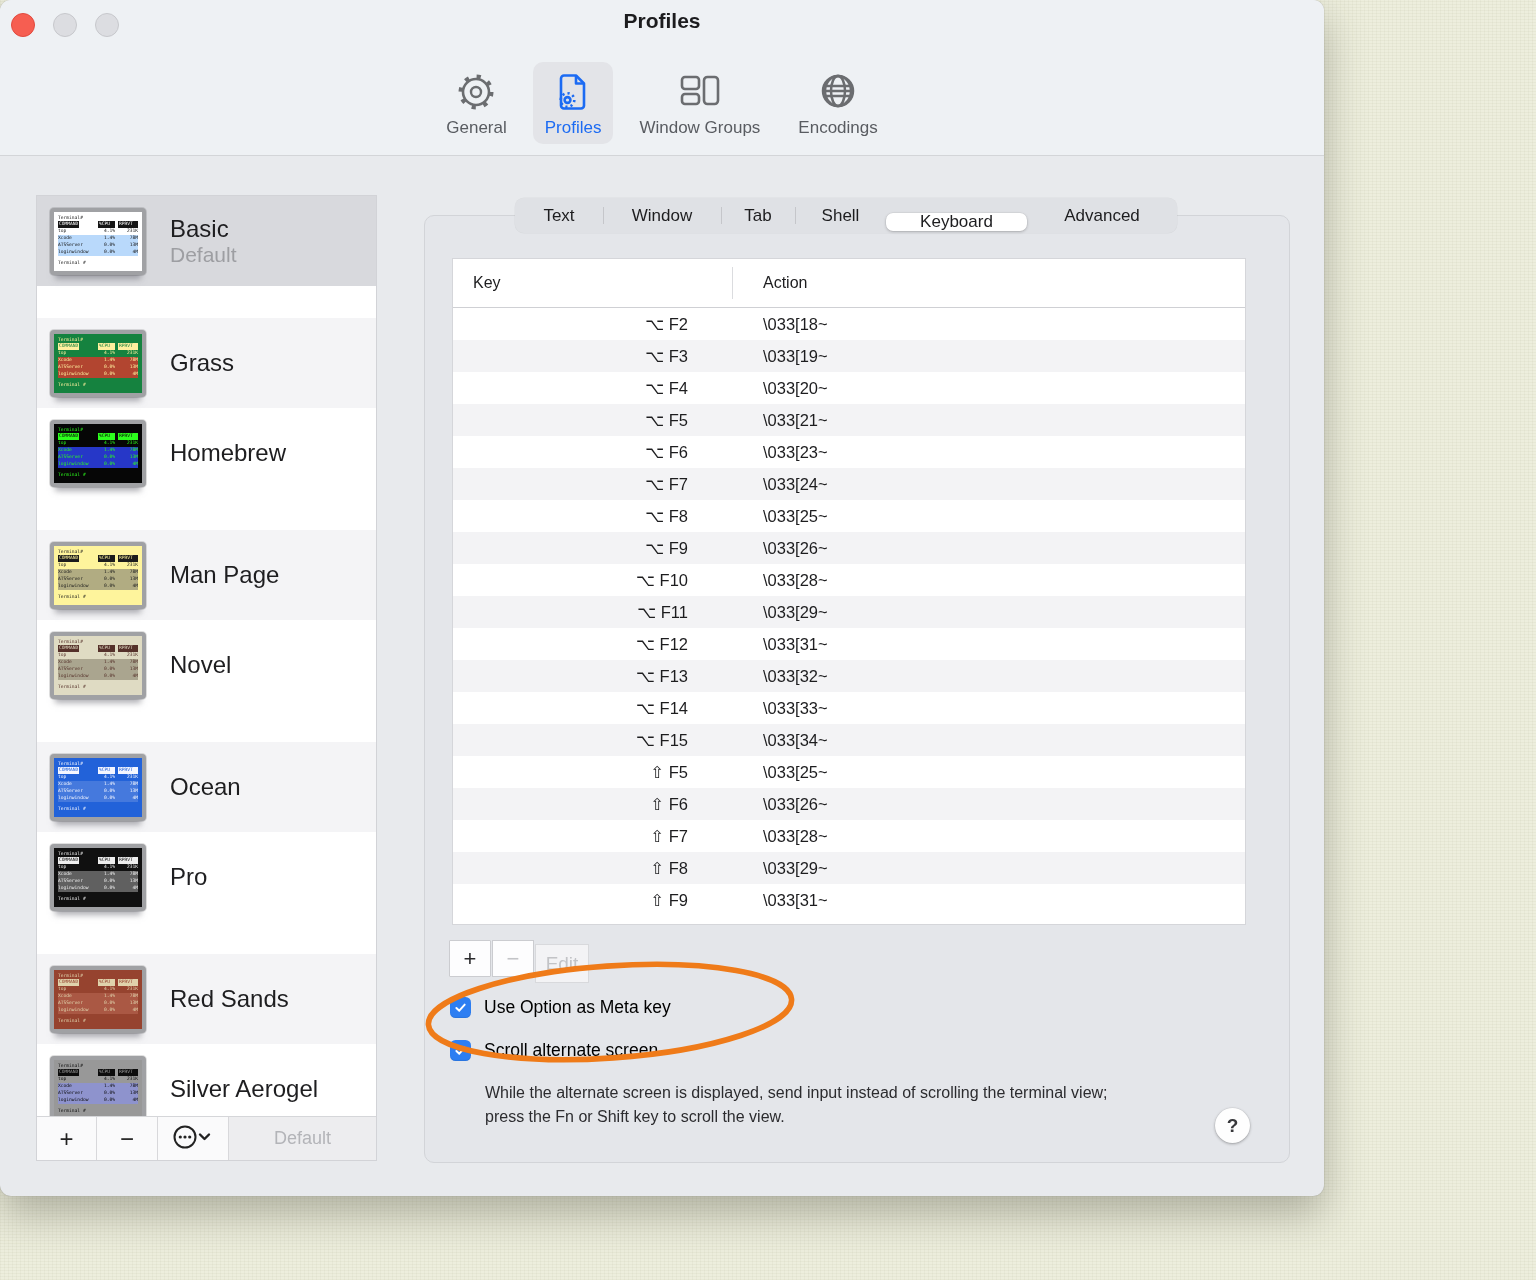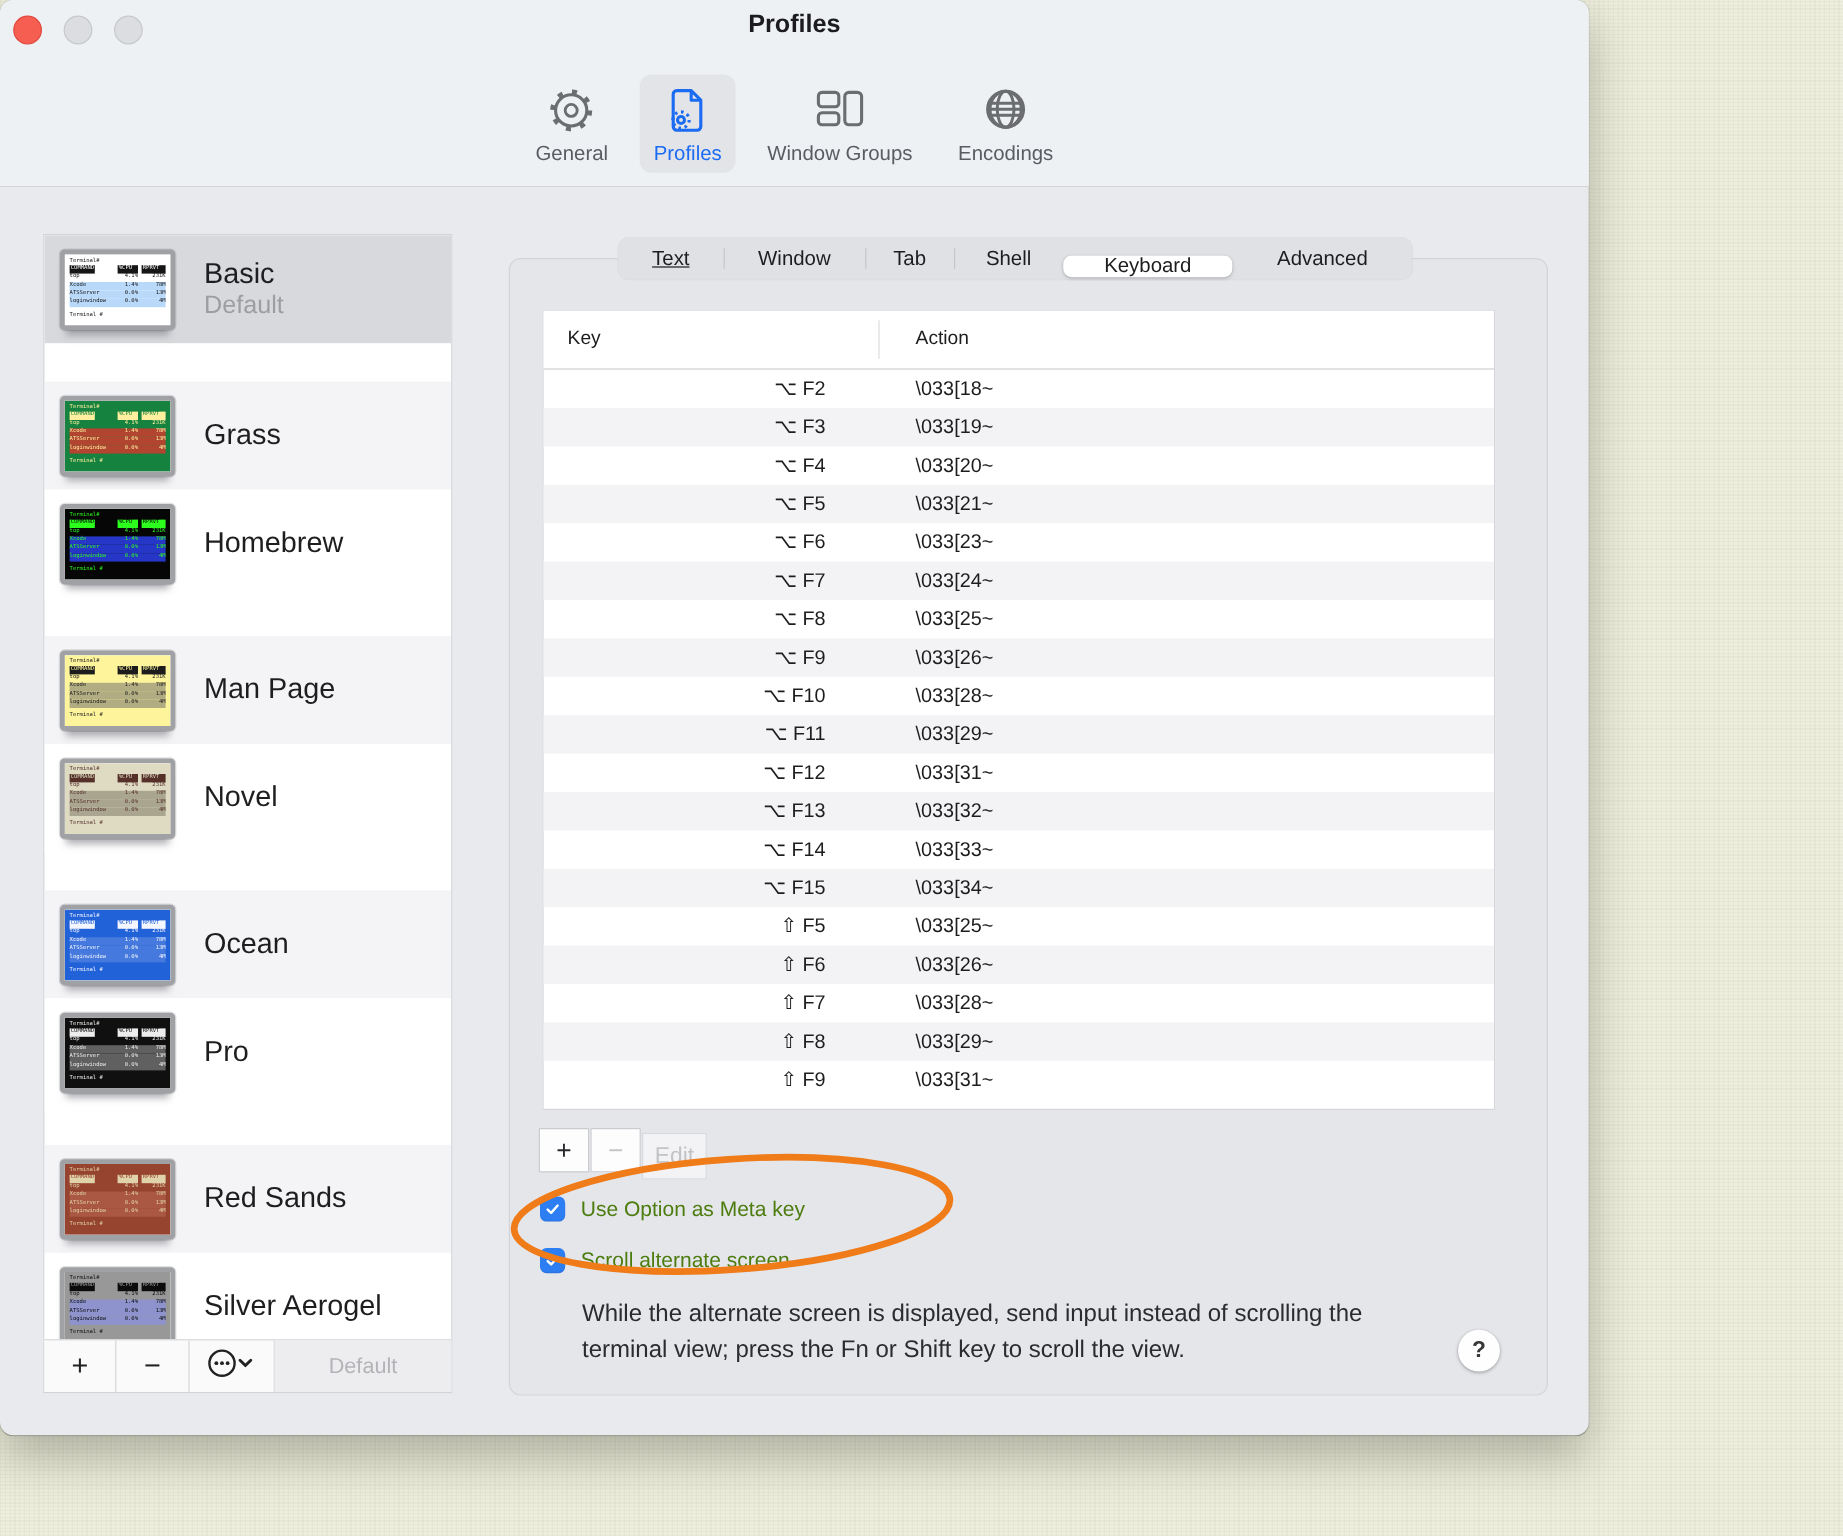--- a/index.html
+++ b/index.html
@@ -130,25 +130,25 @@
   .abtn.edit{width:54px;margin-left:1px;margin-top:4px;height:39px;font-size:19px;color:#c2c3c6;border-color:#d8d9dc;background:#f3f3f5;}
   
   .cbrow{position:absolute;left:450px;display:flex;align-items:center;gap:13px;}
   .cbrow.r1{top:997px;}
   .cbrow.r2{top:1040px;}
   .cbox{
     width:21px;height:21px;border-radius:5.5px;background:#2d7ef2;flex:0 0 auto;
     display:flex;align-items:center;justify-content:center;
     box-shadow:inset 0 -1px 1px rgba(0,0,0,.08);
   }
-  .cblabel{font-size:17.5px;color:#4d7c0f;}
+  .cblabel{font-size:17.5px;color:#000000;}
   
   .note{
     position:absolute;left:485px;top:1081px;width:660px;
-    font-size:20px;line-height:1.48;color:#2c2c2f;
+    font-size:16px;line-height:1.48;color:#2c2c2f;
   }
   .help-btn{
     position:absolute;left:1215px;top:1108px;width:35px;height:35px;border-radius:50%;
     background:#fefefe;box-shadow:0 1px 3px rgba(0,0,0,.3), 0 0 0 .5px rgba(0,0,0,.06);
     display:flex;align-items:center;justify-content:center;
     font-size:19px;font-weight:700;color:#38383b;
   }
   
   .annotation{position:absolute;left:408px;top:946px;width:420px;height:130px;z-index:6;pointer-events:none;}
 </style>
@@ -603,21 +603,21 @@
           </svg>
         </span>
       </div>
       <div class="pf-btn pf-default">Default</div>
     </div>
   </div>
 
   <div class="panel"></div>
 
   <div class="tabs" id="tab-bar">
-      <div class="seg" style="width: 88px; text-decoration: underline;">Text</div>
+      <div class="seg" style="width: 88px;">Text</div>
       <div class="seg" style="width: 118px;">Window</div>
       <div class="seg" style="width: 74px;">Tab</div>
       <div class="seg" style="width: 91px;">Shell</div>
       <div class="seg selected" style="width: 141px; margin-top: 15px;">Keyboard</div>
       <div class="seg" style="width: 150px;">Advanced</div>
     </div>
 
   <div class="ktable">
     <div class="thead">
       <div class="th-key">Key</div>

